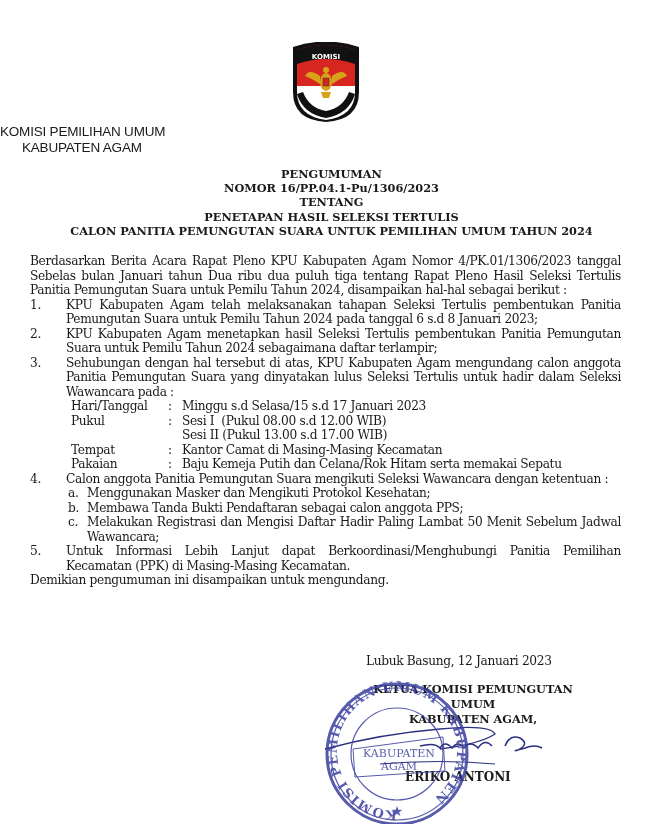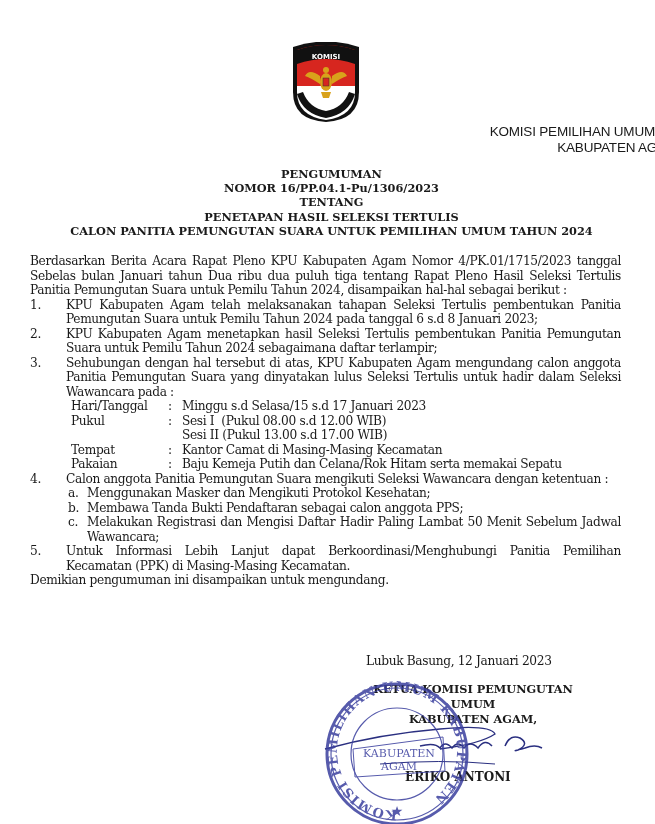--- a/index.html
+++ b/index.html
@@ -1,19 +1,19 @@
 <!DOCTYPE html>
 <html><head>
   <meta charset="utf-8">
   <style>
     html, body { margin: 0; padding: 0; background: #ffffff; }
     body { width: 655px; height: 824px; position: relative; overflow: hidden; color: #1a1a1a; }
     .page { position: absolute; left: 0; top: 14px; width: 655px; height: 824px; }
     .logo { position: absolute; left: 289px; top: 28px; width: 74px; height: 80px; }
-    .org { position: absolute; left: 0; width: 655px; text-align: right; font-family: "Liberation Sans", sans-serif; font-size: 13.5px; letter-spacing: -0.2px; }
+    .org { position: absolute; left: 0; width: 655px; text-align: left; font-family: "Liberation Sans", sans-serif; font-size: 13.5px; letter-spacing: -0.2px; }
     .org1 { top: 110px; }
     .org2 { top: 126px; padding-left: 22px; }
     .title { position: absolute; left: 0; width: 663px; text-align: center; font-family: "DejaVu Serif", serif; font-weight: bold; font-size: 11.3px; line-height: 14.2px; top: 153px; }
     .body { position: absolute; left: 30px; width: 591px; top: 240px; font-family: "DejaVu Serif", serif; font-size: 12.2px; line-height: 14.5px; letter-spacing: -0.35px; }
     .just { text-align: justify; }
     .item { display: flex; }
     .num { width: 36px; flex: none; }
     .itext { flex: 1; }
     .sub { display: flex; margin-left: 2px; }
     .subl { width: 19px; flex: none; }
@@ -62,21 +62,21 @@
 
   <div class="title">
     <div>PENGUMUMAN</div>
     <div>NOMOR 16/PP.04.1-Pu/1306/2023</div>
     <div>TENTANG</div>
     <div>PENETAPAN HASIL SELEKSI TERTULIS</div>
     <div>CALON PANITIA PEMUNGUTAN SUARA UNTUK PEMILIHAN UMUM TAHUN 2024</div>
   </div>
 
   <div class="body">
-    <div class="just">Berdasarkan Berita Acara Rapat Pleno KPU Kabupaten Agam Nomor 4/PK.01/1715/2023 tanggal Sebelas bulan Januari tahun Dua ribu dua puluh tiga tentang Rapat Pleno Hasil Seleksi Tertulis Panitia Pemungutan Suara untuk Pemilu Tahun 2024, disampaikan hal-hal sebagai berikut :</div>
+    <div class="just">Berdasarkan Berita Acara Rapat Pleno KPU Kabupaten Agam Nomor 4/PK.01/1306/2023 tanggal Sebelas bulan Januari tahun Dua ribu dua puluh tiga tentang Rapat Pleno Hasil Seleksi Tertulis Panitia Pemungutan Suara untuk Pemilu Tahun 2024, disampaikan hal-hal sebagai berikut :</div>
 
     <div class="item">
       <span class="num">1.</span>
       <span class="itext just">KPU Kabupaten Agam telah melaksanakan tahapan Seleksi Tertulis pembentukan Panitia Pemungutan Suara untuk Pemilu Tahun 2024 pada tanggal 6 s.d 8 Januari 2023;</span>
     </div>
     <div class="item">
       <span class="num">2.</span>
       <span class="itext just">KPU Kabupaten Agam menetapkan hasil Seleksi Tertulis pembentukan Panitia Pemungutan Suara untuk Pemilu Tahun 2024 sebagaimana daftar terlampir;</span>
     </div>
     <div class="item">

